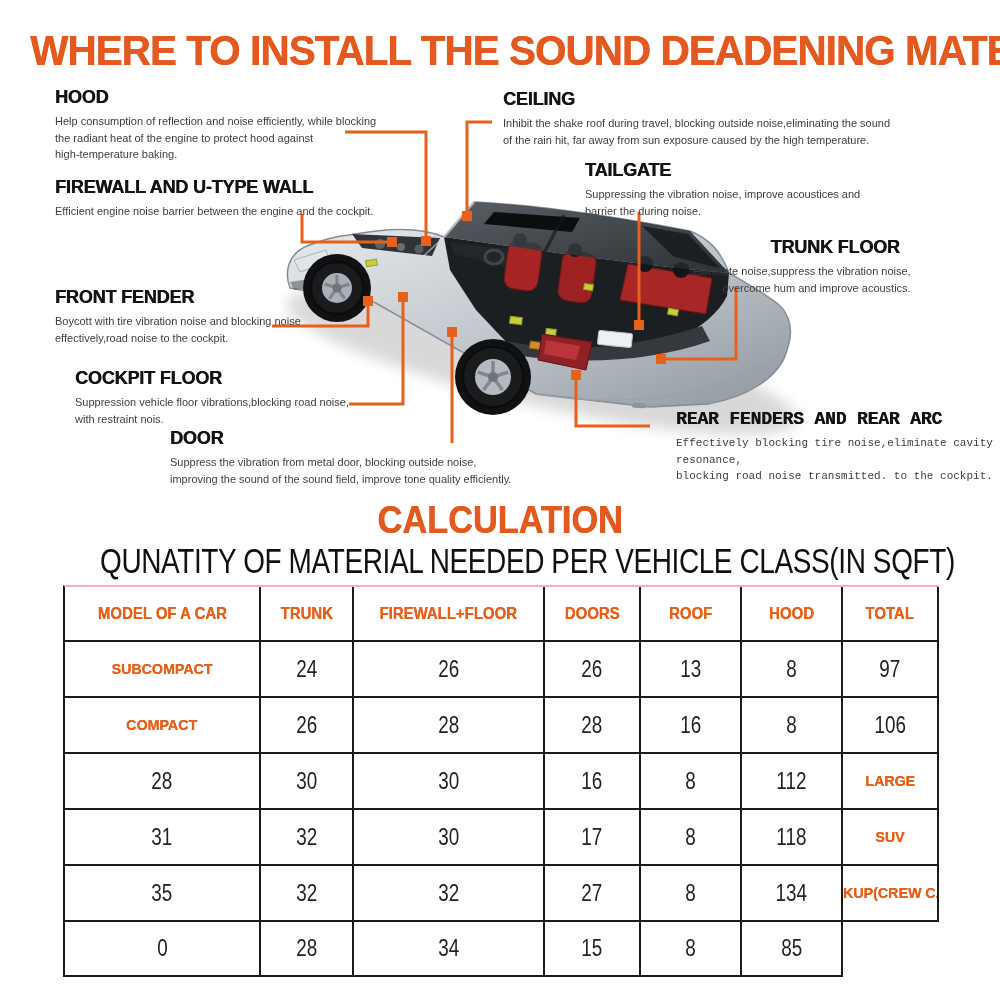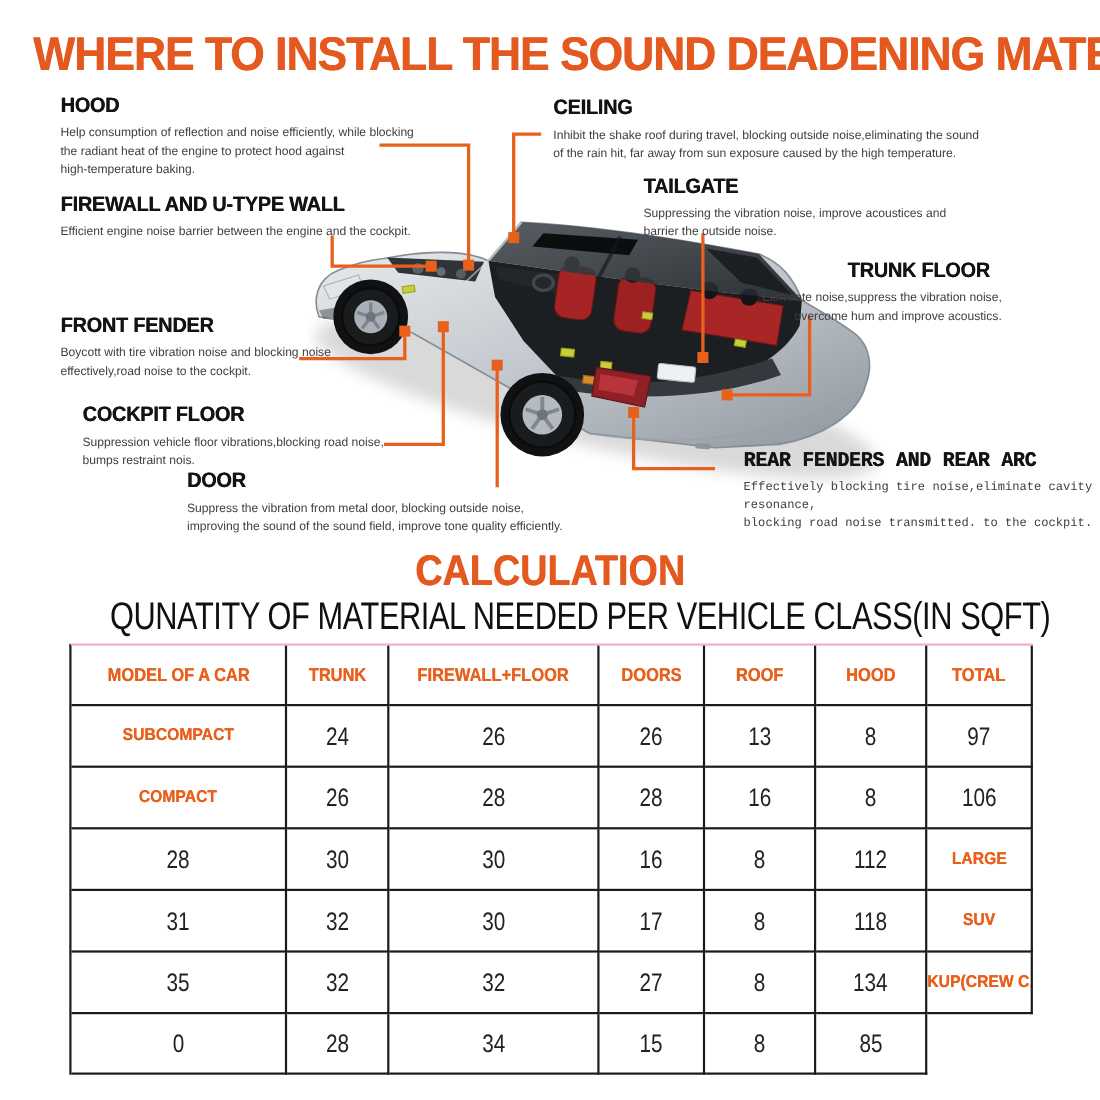--- a/index.html
+++ b/index.html
@@ -192,36 +192,36 @@
     <p>Inhibit the shake roof during travel, blocking outside noise,eliminating the sound
 of the rain hit, far away from sun exposure caused by the high temperature.</p>
   </div>
   <div class="lbl" id="lbl-firewall">
     <h3>FIREWALL AND U-TYPE WALL</h3>
     <p>Efficient engine noise barrier between the engine and the cockpit.</p>
   </div>
   <div class="lbl" id="lbl-tailgate">
     <h3>TAILGATE</h3>
     <p>Suppressing the vibration noise, improve acoustices and
-barrier the outside noise.</p>
+barrier the during noise.</p>
   </div>
   <div class="lbl" id="lbl-trunk">
     <h3>TRUNK FLOOR</h3>
     <p>Eliminate noise,suppress the vibration noise,
 overcome hum and improve acoustics.</p>
   </div>
   <div class="lbl" id="lbl-fender">
     <h3>FRONT FENDER</h3>
     <p>Boycott with tire vibration noise and blocking noise
 effectively,road noise to the cockpit.</p>
   </div>
   <div class="lbl" id="lbl-cockpit">
     <h3>COCKPIT FLOOR</h3>
     <p>Suppression vehicle floor vibrations,blocking road noise,
-bumps restraint nois.</p>
+with restraint nois.</p>
   </div>
   <div class="lbl" id="lbl-door">
     <h3>DOOR</h3>
     <p>Suppress the vibration from metal door, blocking outside noise,
 improving the sound of the sound field, improve tone quality efficiently.</p>
   </div>
   <div class="lbl" id="lbl-rear">
     <h3>REAR FENDERS AND REAR ARC</h3>
     <p>Effectively blocking tire noise,eliminate cavity resonance,
 blocking road noise transmitted. to the cockpit.</p>

